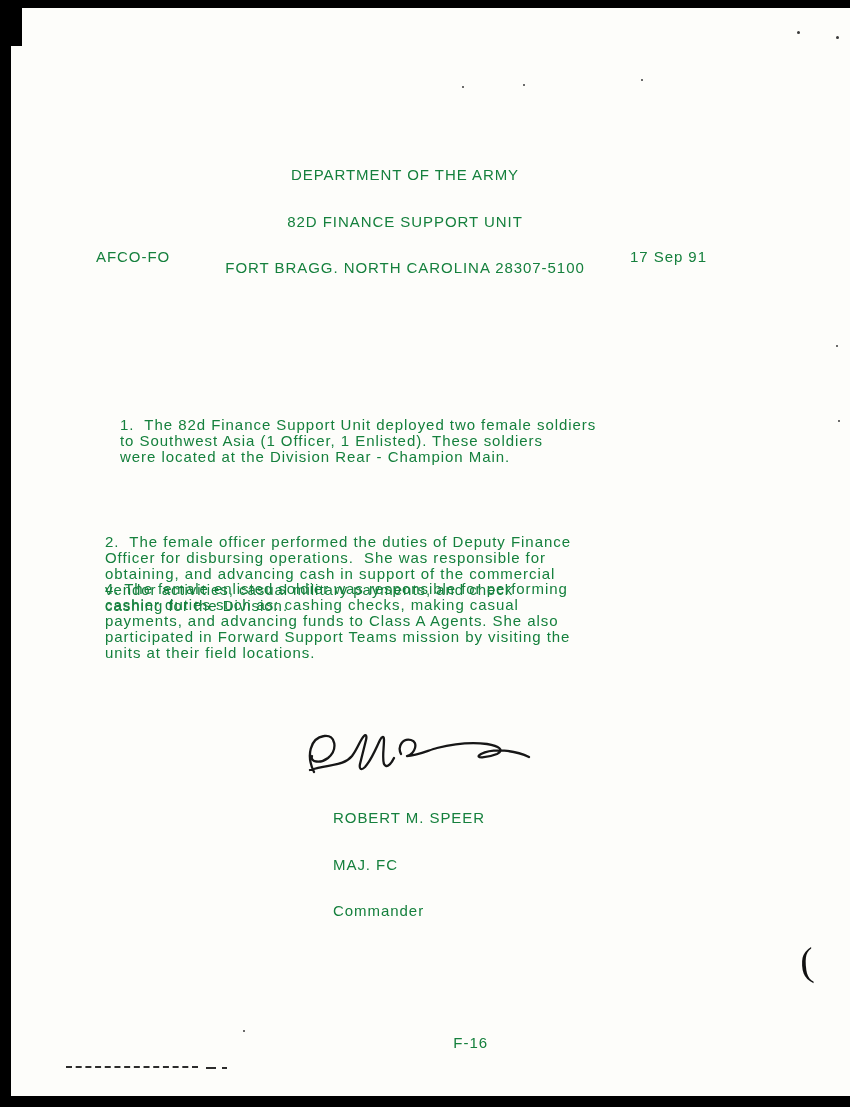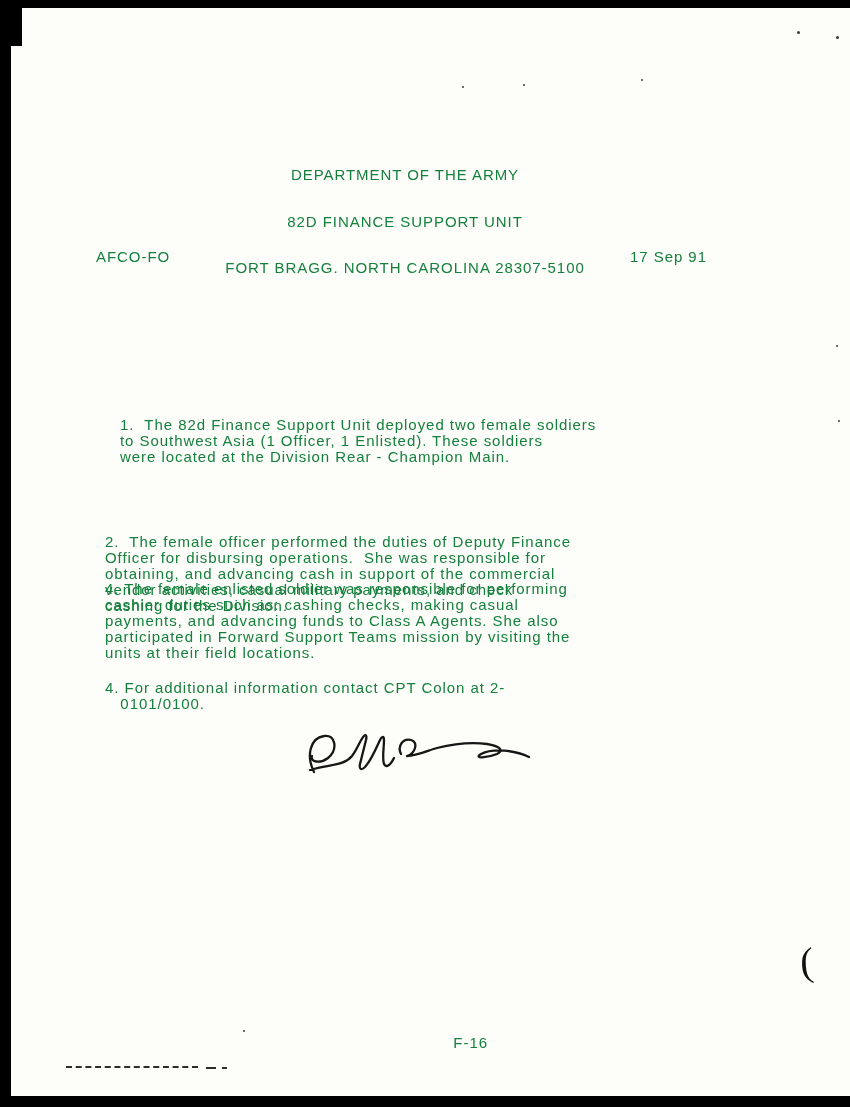--- a/index.html
+++ b/index.html
@@ -137,34 +137,37 @@
   <div class="mono para-2">2.  The female officer performed the duties of Deputy Finance
 Officer for disbursing operations.  She was responsible for
 obtaining, and advancing cash in support of the commercial
 vendor activities, casual military payments, and check
 cashing for the Division.</div>
   <div class="mono para-3">4. The female enlisted soldier was responsible for performing
 cashier duties such as: cashing checks, making casual
 payments, and advancing funds to Class A Agents. She also
 participated in Forward Support Teams mission by visiting the
 units at their field locations.</div>
-  <div class="mono para-4">4. For additional information contact CPT Colon at 2-
-   0101/0100.</div>
 
   <svg class="sig-scribble" viewBox="0 0 240 60" fill="none" xmlns="http://www.w3.org/2000/svg">
     <path d="M16 46 C8 30 12 12 26 10 C38 8 40 24 30 32 C22 38 12 36 14 30
              M12 44 C32 38 46 40 54 30 C60 22 62 14 66 10 C68 8 69 10 68 14
              L62 38 C61 43 63 45 67 41 C74 33 78 22 82 14 C84 10 86 10 86 14
              C86 22 84 32 86 38 C88 42 92 40 96 32
              M103 28 C99 20 105 12 113 14 C121 16 117 28 109 30
              C119 30 131 24 139 22 C155 18 173 16 189 18
              C201 20 207 24 199 28 C189 32 175 33 183 28
              C195 22 217 24 231 31" stroke="#161616" stroke-width="2.3" stroke-linecap="round" stroke-linejoin="round"></path>
   </svg>
 
+  <div class="mono sig-block">
+    <div>ROBERT M. SPEER</div>
+    <div>MAJ. FC</div>
+    <div>Commander</div>
+  </div>
 
   <div class="mono page-number">F-16</div>
 
   <div class="paren-mark">(</div>
 
   <div class="dash-line"></div>
   <div class="dash-tail"></div>
   <div class="dash-tail2"></div>
 
   <div class="dot d1"></div>

